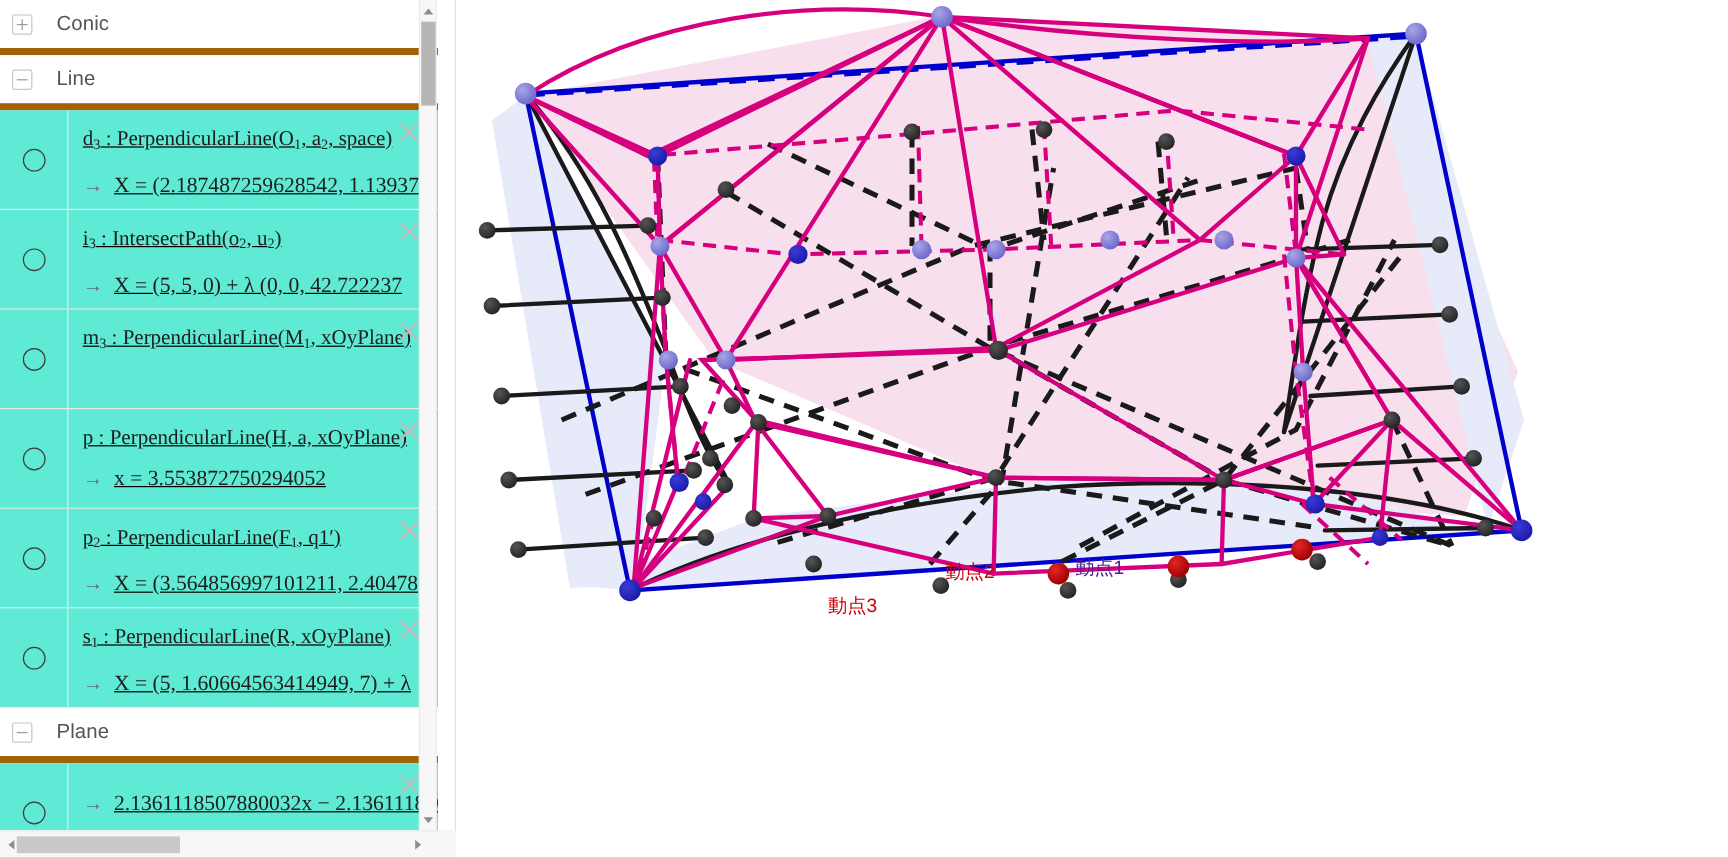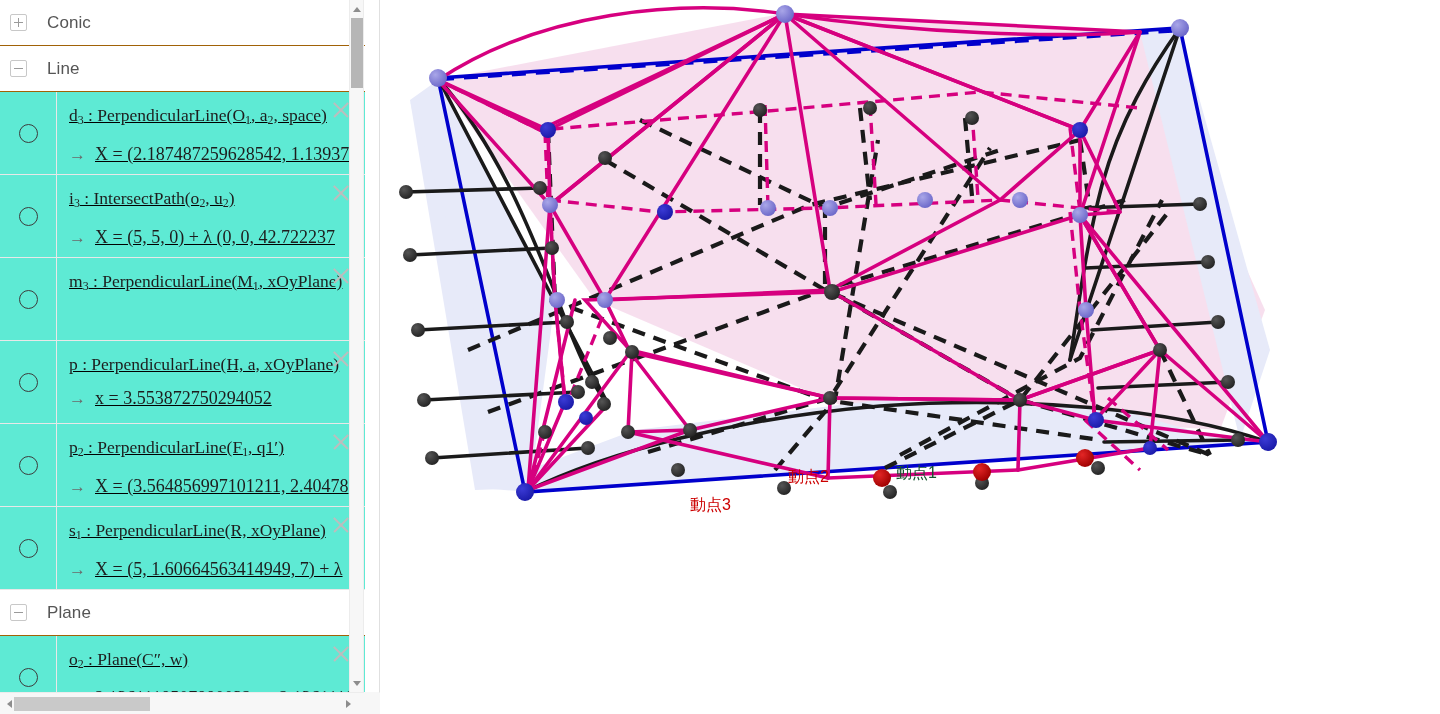--- a/index.html
+++ b/index.html
@@ -26,21 +26,21 @@
     left: 0; top: 0;
     width: 365px; height: 692px;
     overflow: hidden;
     background: #fff;
   }
   .group-header {
     height: 46px;
     display: flex;
     align-items: center;
     padding-left: 10px;
-    border-bottom: 1px solid #a16207;
+    border-bottom: 6px solid #a16207;
     background: #fff;
   }
   .toggle-box {
     width: 17px; height: 17px;
     border: 1px solid #c8c8c8;
     border-radius: 2px;
     background: #fff;
     display: flex; align-items: center; justify-content: center;
     color: #9a9a9a;
     font-size: 14px; line-height: 1;
@@ -315,21 +315,20 @@
       </span>
       <span class="group-title">Plane</span>
     </div>
 
     <div id="plane-rows">
           <div class="alg-row">
             <div class="marble-cell">
               <div class="marble"></div>
             </div>
             <div class="row-content">
-              <div class="def-line">o<sub>2</sub> : Plane(C″, w)</div>
               <div class="val-line"><span class="arrow">→</span><span>2.1361118507880032x − 2.136111850</span></div>
               <div class="close-x"></div>
             </div>
           </div>
         </div>
 
   </div>
 
   <div id="vscroll">
     <div class="arrow-up">
@@ -593,20 +592,20 @@
       <circle cx="770" cy="448" r="7" fill="url(#gBlue)"></circle>
       <circle cx="206" cy="418" r="7" fill="url(#gBlue)"></circle>
 
       <circle cx="502" cy="478" r="9" fill="url(#gRed)"></circle>
       <circle cx="602" cy="472" r="9" fill="url(#gRed)"></circle>
       <circle cx="705" cy="458" r="9" fill="url(#gRed)"></circle>
     </g>
   </svg>
 
   <div id="point-labels">
-        <div class="pt-label" style="left: 516px; top: 463px; color: #14532d;">動点1</div>
+        <div class="pt-label" style="left: 516px; top: 463px; color: #4c1d95;">動点1</div>
         <div class="pt-label" style="left: 408px; top: 467px; color: rgb(204, 0, 0);">動点2</div>
         <div class="pt-label" style="left: 310px; top: 495px; color: rgb(204, 0, 0); text-align: right;">動点3</div>
       </div>
 
 </div>
 
 </div>
 
 </body></html>

